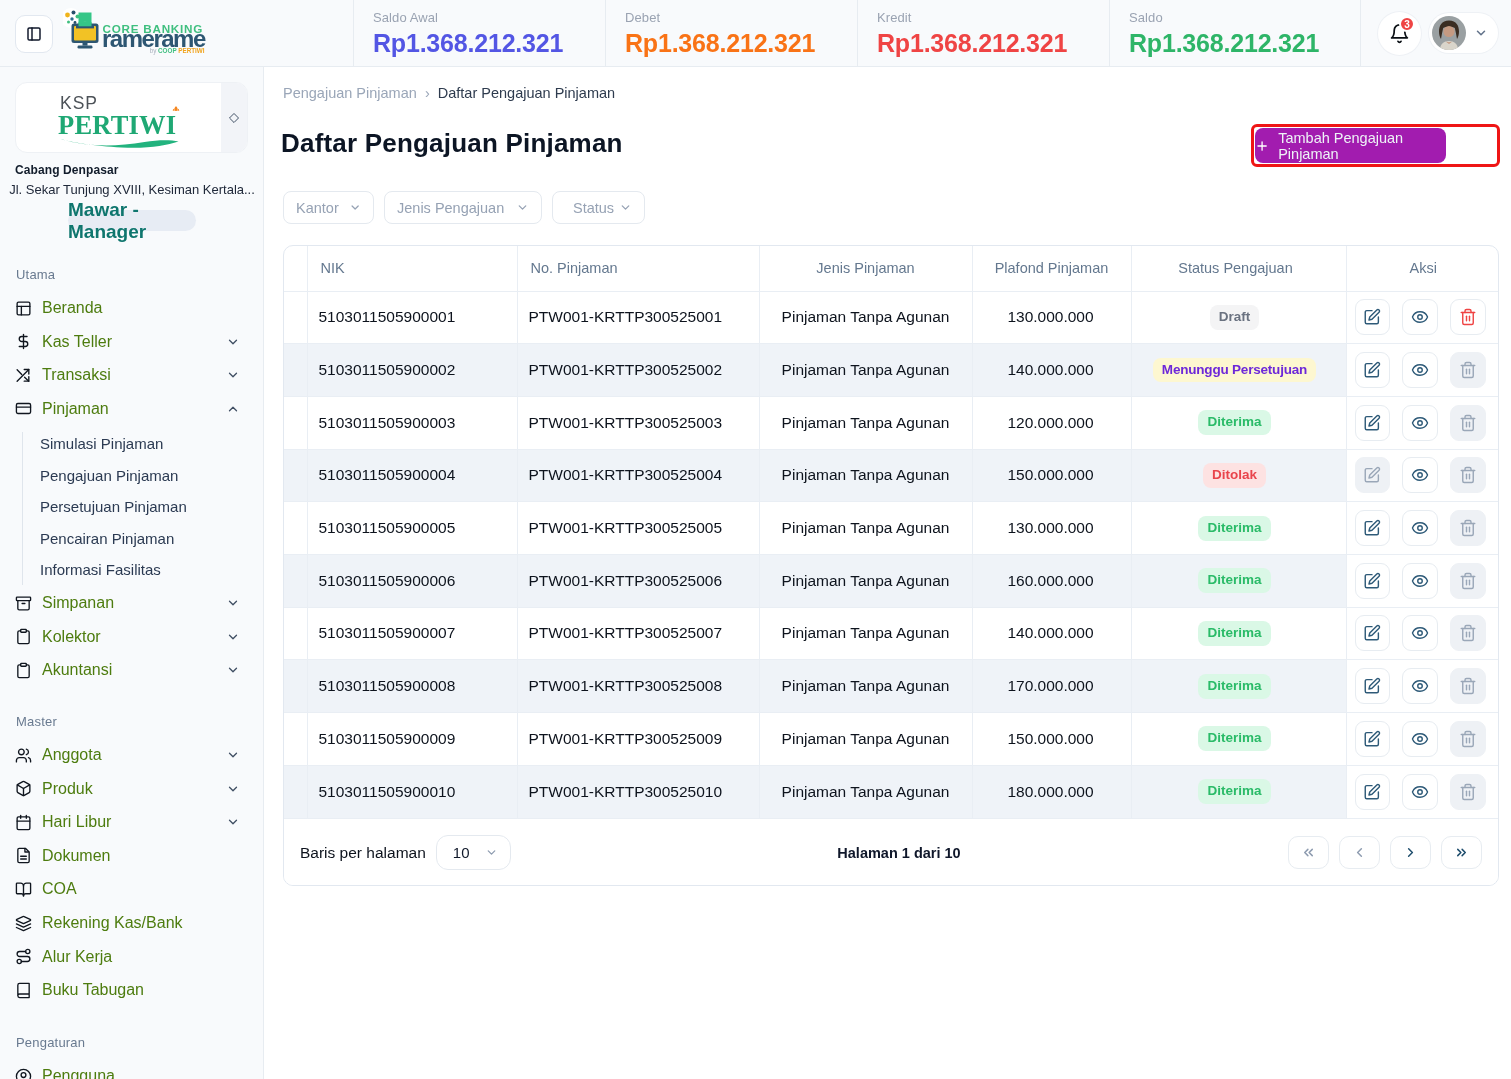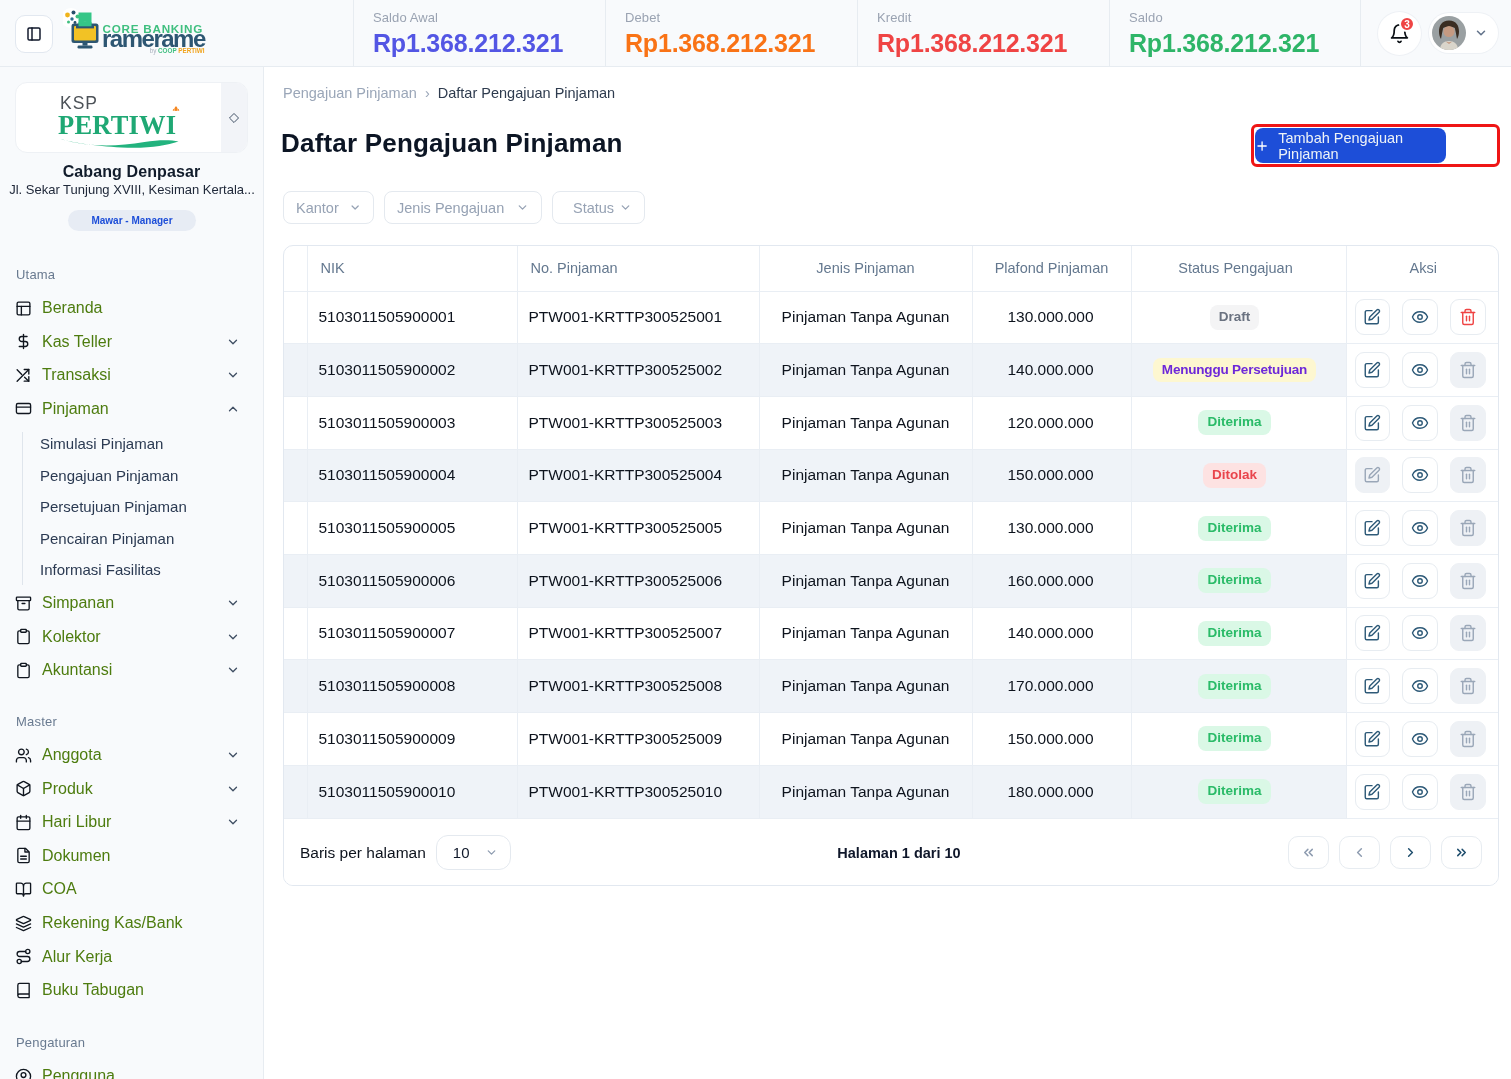--- a/index.html
+++ b/index.html
@@ -14,38 +14,38 @@
   .stat .lbl { font-size:13px; color:#9aa3b2; letter-spacing:.1px; }
   .stat .val { font-size:25px; font-weight:bold; letter-spacing:-.2px; margin-top:4px; }
   #bellWrap { position:absolute; left:1378px; top:12px; width:43px; height:43px; background:#fff; border-radius:50%; box-shadow:0 0 0 1px #eef1f5; display:flex; align-items:center; justify-content:center; }
   #badge { position:absolute; left:21px; top:4px; width:16px; height:16px; background:#ef4444; border:2px solid #fff; border-radius:50%; color:#fff; font-size:10px; font-weight:bold; display:flex; align-items:center; justify-content:center; }
   #avatarWrap { position:absolute; left:1429px; top:13px; width:69px; height:40px; background:#fff; border-radius:20px; box-shadow:0 0 0 1px #eef1f5; display:flex; align-items:center; padding-left:3px; }
 
   
   #sidebar { position:absolute; left:0; top:67px; width:264px; height:1012px; background:#f8fafc; border-right:1px solid #e7ecf1; }
   #logoCard { position:absolute; left:15px; top:15px; width:233px; height:71px; background:#fff; border:1px solid #eef1f5; border-radius:12px; overflow:hidden; }
   #logoCardRight { position:absolute; right:0; top:0; width:26px; height:100%; background:#f2f4f8; display:flex; align-items:center; justify-content:center; color:#334155; }
-  #branchName { position:absolute; left:0; top:96px; width:233px; text-align:center; left:15px; font-size:16px; font-weight:bold; color:#111c2b; letter-spacing:.1px; }
+  #branchName { position:absolute; left:0; top:96px; width:233px; text-align:left; left:15px; font-size:12px; font-weight:bold; color:#111c2b; letter-spacing:.1px; }
   #branchAddr { position:absolute; left:0; top:115px; width:264px; text-align:center; font-size:13px; color:#20293a; }
-  #roleBadge { position:absolute; left:68px; top:143px; width:128px; height:21px; background:#e7ecf4; border-radius:11px; color:#1d4ed8; font-size:10px; font-weight:bold; display:flex; align-items:center; justify-content:center; }
+  #roleBadge { position:absolute; left:68px; top:143px; width:128px; height:21px; background:#e7ecf4; border-radius:11px; color:#0f766e; font-size:19px; font-weight:bold; display:flex; align-items:center; justify-content:center; }
 
   .navsec { position:absolute; left:16px; font-size:13px; color:#697a90; letter-spacing:.2px; }
   .navitem { position:absolute; left:15px; width:235px; height:30px; display:flex; align-items:center; color:#4d7c0f; font-size:16px; }
   .navitem .ic { width:17px; height:17px; margin:0 10px 0 0; flex:none; color:#10161f; }
   .navitem .chev { position:absolute; right:10px; color:#3f4e63; }
   .subitem { position:absolute; left:40px; font-size:15px; color:#2b3a52; }
   #subline { position:absolute; left:22px; width:1px; background:#dfe5ec; }
 
   
   #main { position:absolute; left:264px; top:67px; width:1247px; height:1012px; background:#fff; }
   #crumb { position:absolute; left:19px; top:18px; font-size:14.5px; color:#9aa6b8; }
   #crumb b { color:#2e3b4e; font-weight:normal; }
   #pageTitle { position:absolute; left:17px; top:61px; font-size:26px; font-weight:800; color:#0c1524; letter-spacing:.2px; }
   #addBtnBox { position:absolute; left:987px; top:57px; width:249px; height:43px; border:3px solid #ef1515; border-radius:6px; }
-  #addBtn { position:absolute; left:991px; top:61px; width:191px; height:35px; background:#1d4ed8; border-radius:8px; color:#eef3f7; font-size:14.5px; display:flex; align-items:center; justify-content:flex-start; gap:9px; }
+  #addBtn { position:absolute; left:991px; top:61px; width:191px; height:35px; background:#a21caf; border-radius:8px; color:#eef3f7; font-size:14.5px; display:flex; align-items:center; justify-content:flex-start; gap:9px; }
   .filter { position:absolute; top:124px; height:33px; border:1px solid #e4e9ef; border-radius:8px; background:#fff; display:flex; align-items:center; justify-content:space-between; padding:0 12px; color:#96a2b4; font-size:14.5px; }
   #search { position:absolute; left:390px; top:124px; width:845px; height:33px; border:1px solid #e4e9ef; border-radius:8px; display:flex; align-items:center; padding:0 12px; gap:9px; color:#96a2b4; font-size:14.5px; }
 
   
   #card { position:absolute; left:19px; top:178px; width:1216px; height:641px; border:1px solid #e2e8f0; border-radius:10px; overflow:hidden; background:#fff; }
   table { border-collapse:collapse; table-layout:fixed; width:1216px; }
   col.c0{width:23px} col.c1{width:210px} col.c2{width:242px} col.c3{width:213px} col.c4{width:159px} col.c5{width:215px} col.c6{width:154px}
   thead th { height:45px; font-size:14.5px; font-weight:normal; color:#64788f; border-right:1px solid #e9eef4; text-align:left; padding:0 13px; }
   thead th.ctr { text-align:center; } thead th:nth-child(6), tbody td:nth-child(6) { padding-right:19px; }
   thead th:last-child { border-right:none; }

